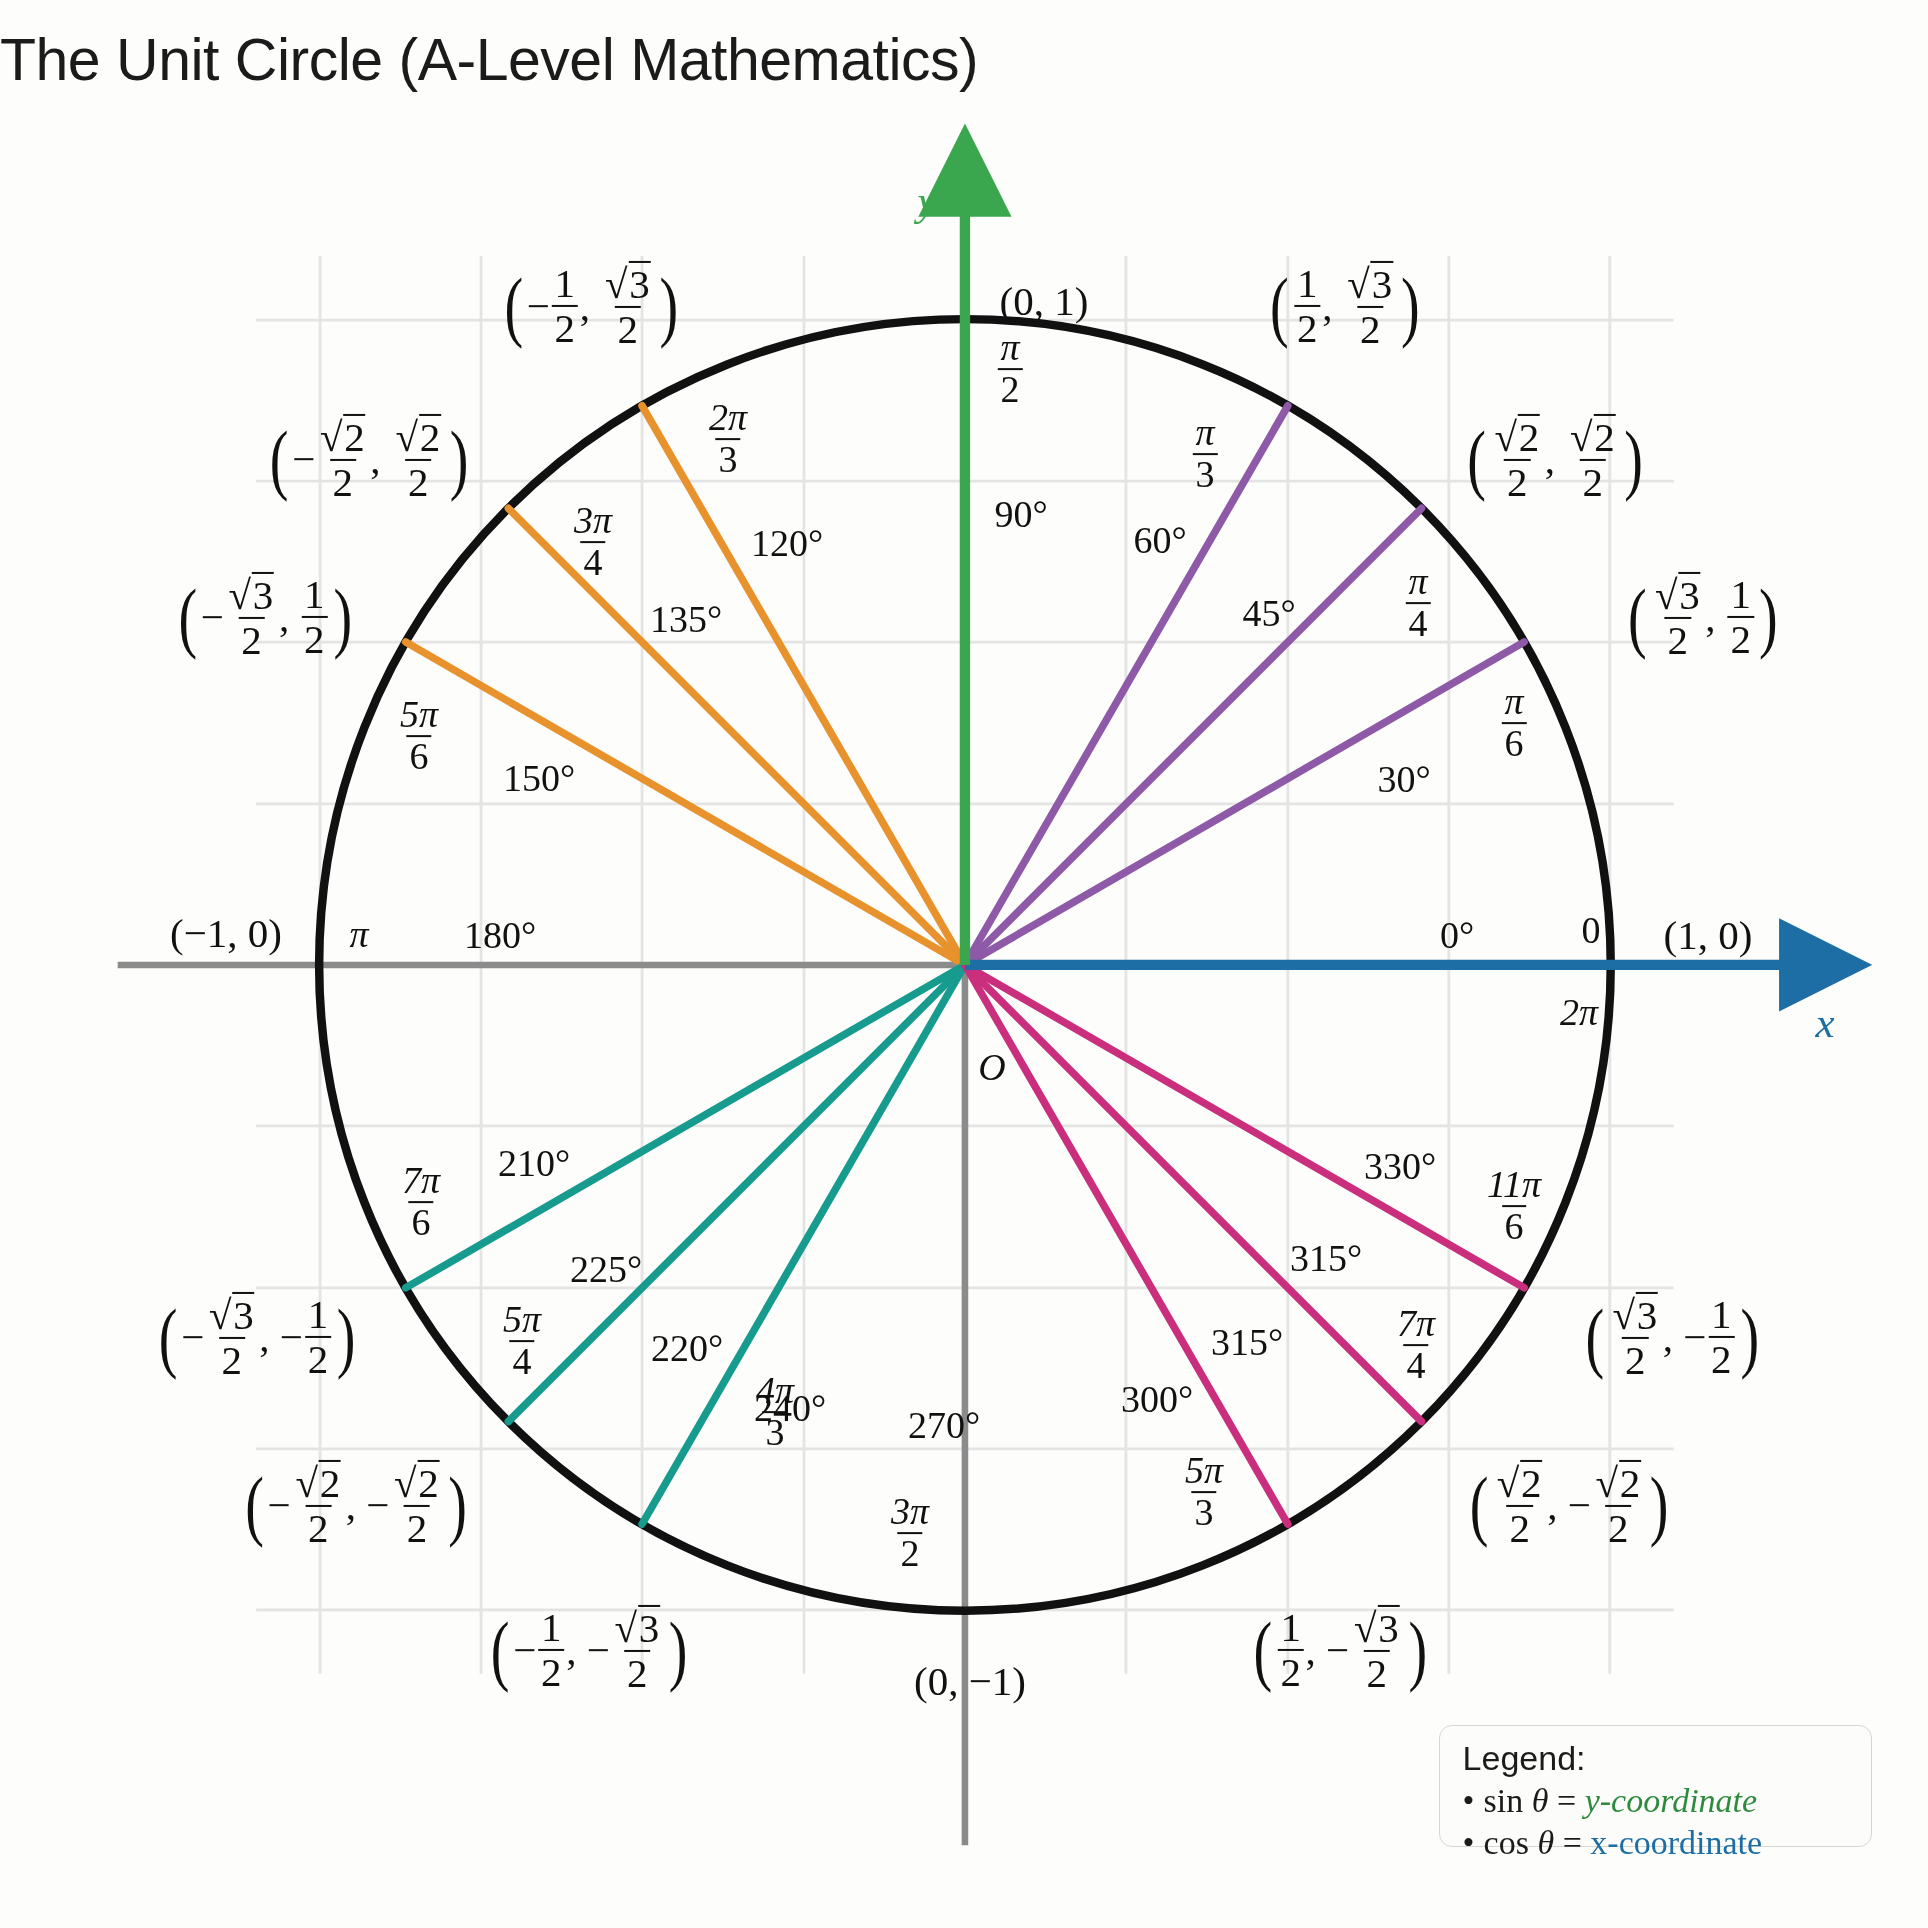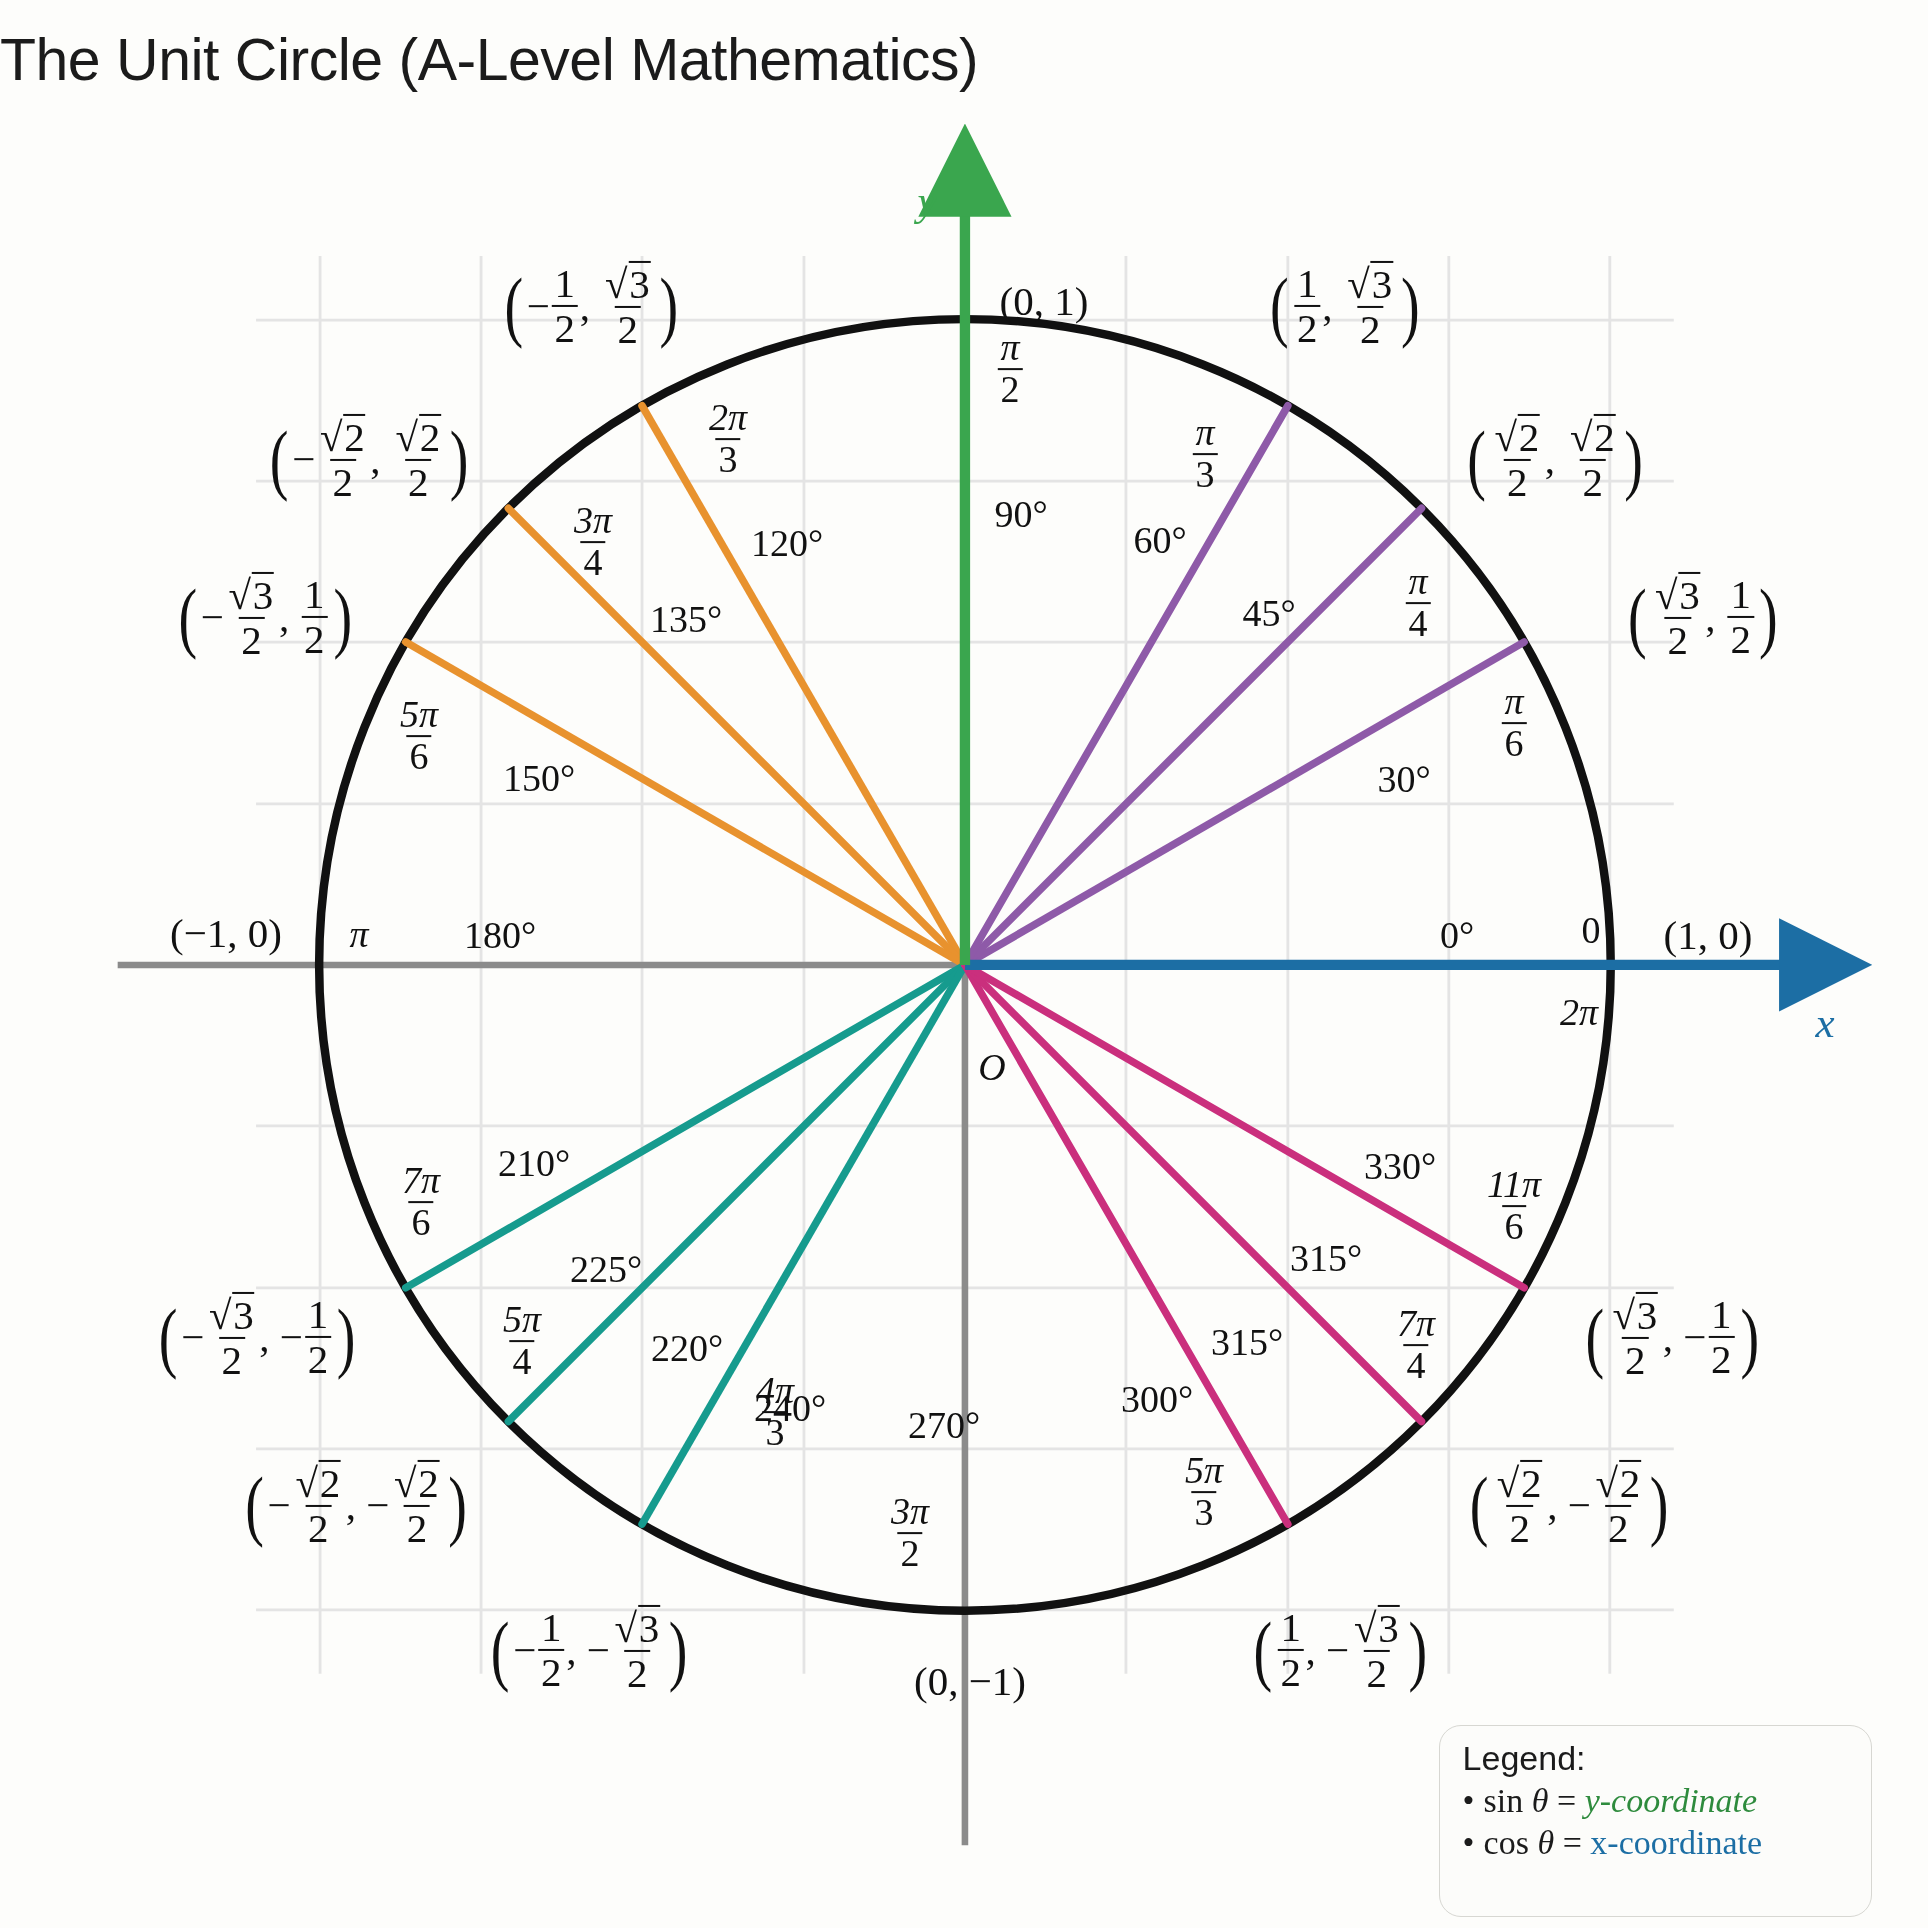--- a/index.html
+++ b/index.html
@@ -46,24 +46,24 @@
   .sq{display:inline-block;}
   .rt{display:inline-block;border-top:2.4px solid #111;padding:0 0.9px;margin-left:0.9px;}
   .paren{font-size:1.9em;line-height:0.7;display:inline-block;
          transform:scaleX(0.72);font-family:"Liberation Serif",serif;}
   .inl{display:inline-flex;align-items:center;}
 
   
   #legend{
     position:absolute;
     left:1439px;top:1725px;
-    width:433px;height:192px;
+    width:433px;height:122px;
     background:#fcfcfa;
     border:1.9px solid #d7d7d2;
-    border-radius:22px;
+    border-radius:13px;
     box-sizing:border-box;
     padding:13px 19px 9.4px 22.6px;
     font-family:"Liberation Sans", sans-serif;
   }
   #legend .lg-title{font-size:34px;color:#1b1b1b;margin-bottom:3.8px;}
   #legend .lg-row{font-size:34px;color:#1b1b1b;white-space:nowrap;
                   font-family:"Liberation Serif",serif;margin-top:3.8px;}
   #legend .bullet{display:inline-block;width:21px;}
   .gsin{color:#2e8b3d;font-style:italic;}
   .gcos{color:#1c6ea4;}

